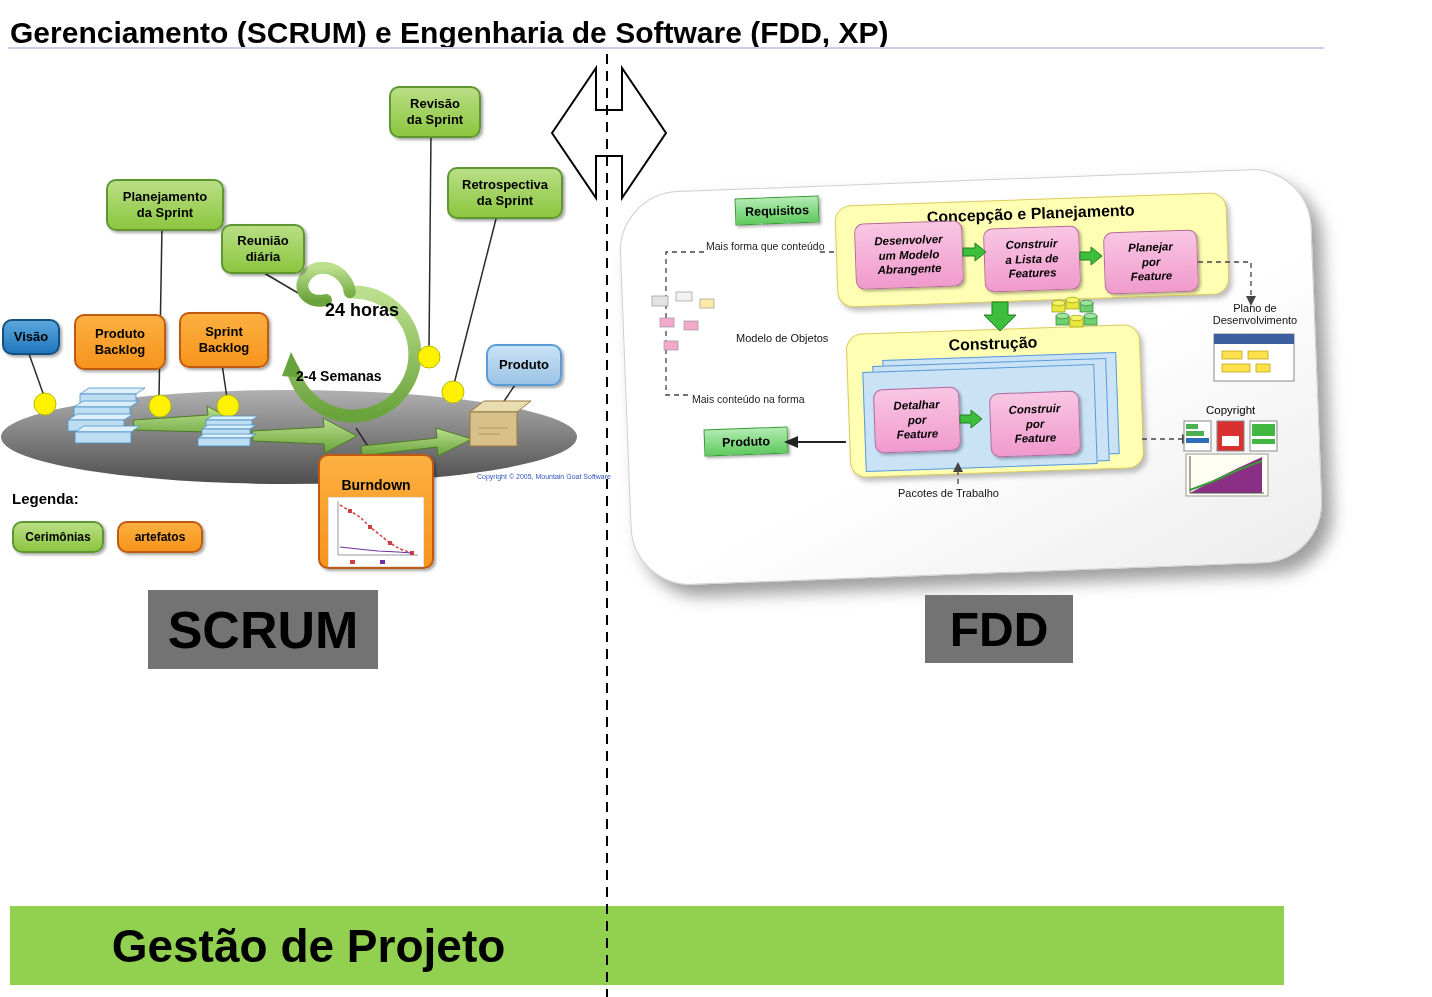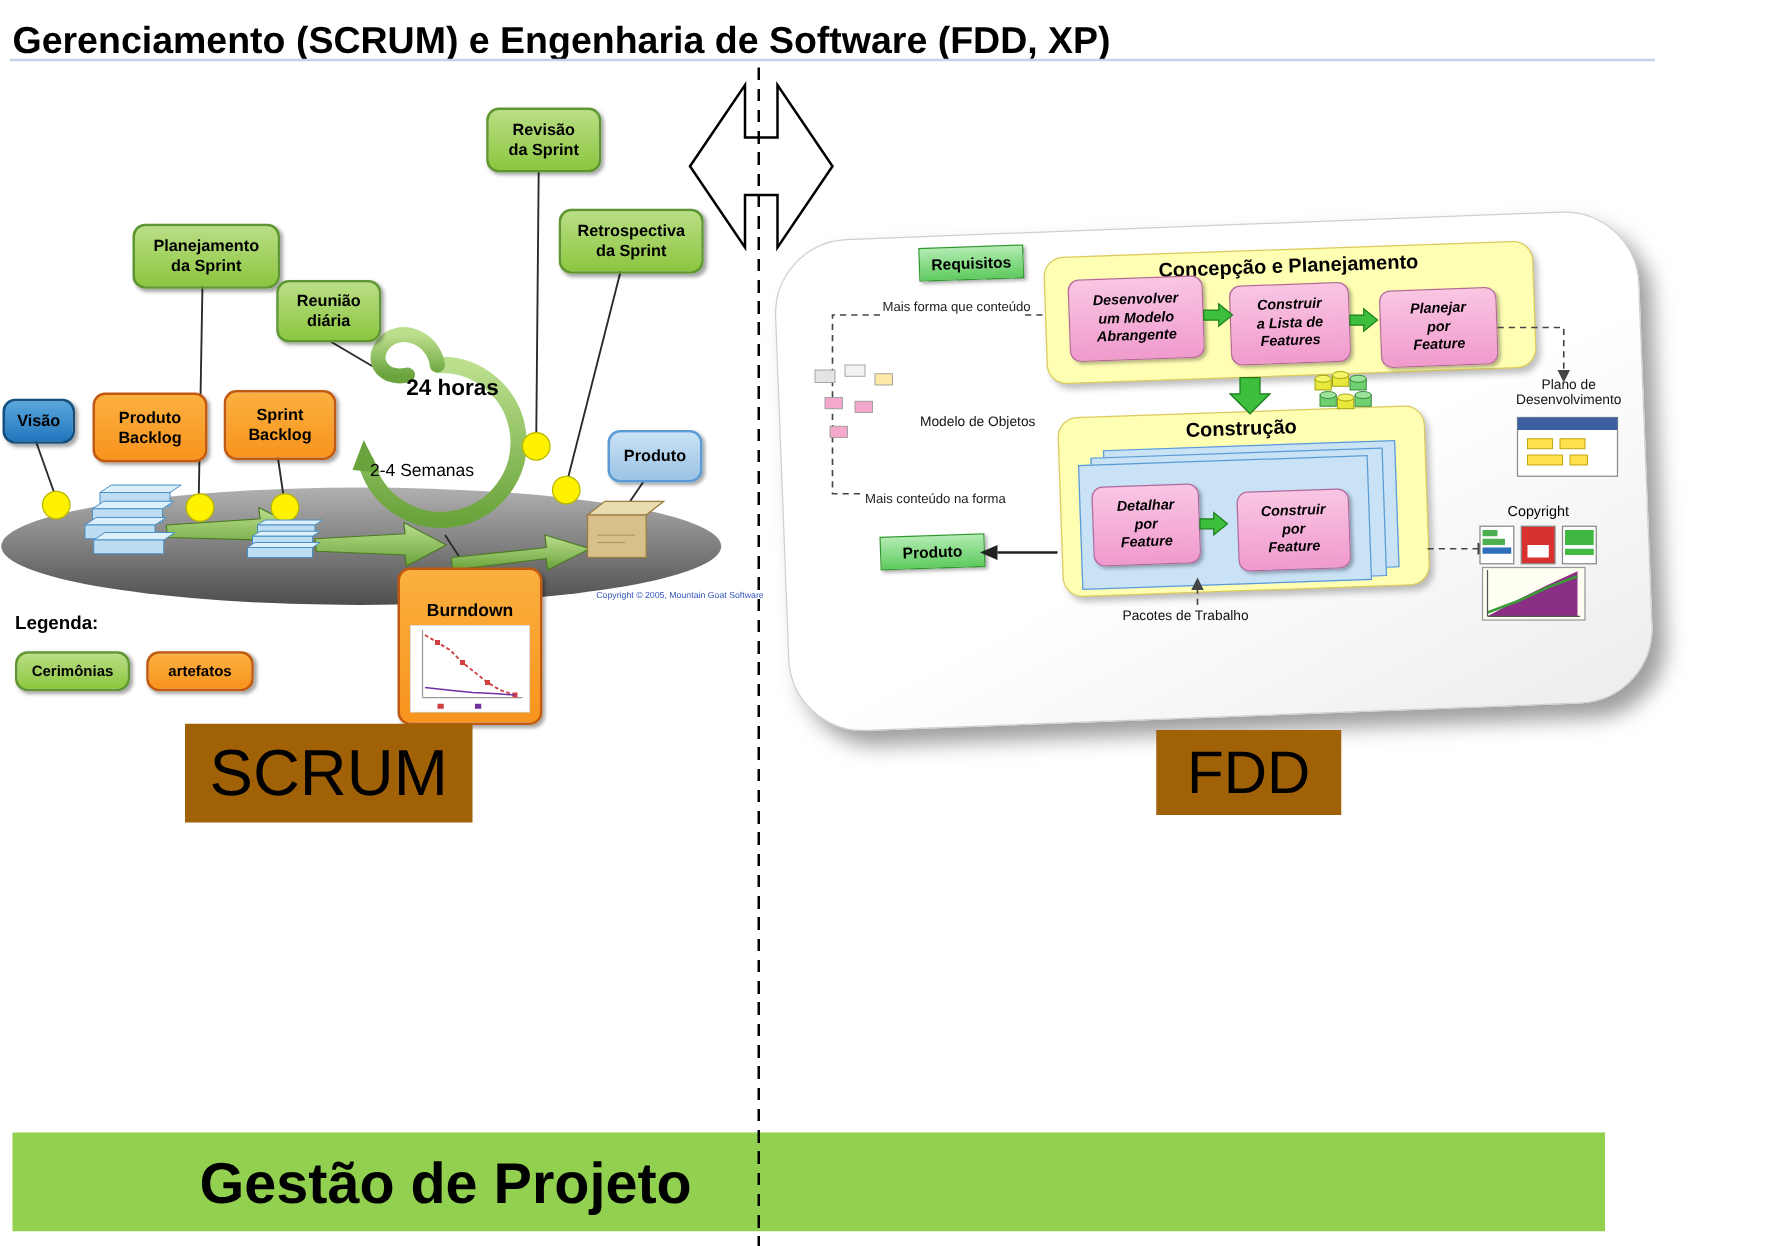--- a/index.html
+++ b/index.html
@@ -11,42 +11,42 @@
          background:repeating-linear-gradient(to bottom,#000 0 10px,transparent 10px 17px);}
   svg.bg{position:absolute;left:0;top:0;z-index:2;pointer-events:none;}
   svg.fg{position:absolute;left:0;top:0;z-index:6;pointer-events:none;}
   .box{position:absolute;display:flex;align-items:center;justify-content:center;text-align:center;
        font-weight:bold;white-space:pre-line;z-index:3;border-radius:10px;font-size:13px;line-height:1.25;
        box-shadow:2px 2px 3px rgba(0,0,0,.35);}
   .green{background:linear-gradient(180deg,#B9DE85,#8CC63F);border:2px solid #5E9732;}
   .orange{background:linear-gradient(180deg,#FBB040,#F7941D);border:2px solid #C05A10;}
   .blue{background:linear-gradient(180deg,#5AA7DD,#2176BC);border:2px solid #14507F;}
   .lblue{background:linear-gradient(180deg,#C9E2F5,#9CC3E5);border:2px solid #5B9BD5;}
-  .burndown{flex-direction:column;justify-content:center;padding-top:16px;font-size:14px;}
-  .biglabel{position:absolute;background:#a16207;display:flex;align-items:center;justify-content:center;
-            font-weight:normal;z-index:3;}
+  .burndown{flex-direction:column;justify-content:flex-end;padding-top:5px;font-size:14px;}
+  .biglabel{position:absolute;background:#737373;display:flex;align-items:center;justify-content:center;
+            font-weight:bold;z-index:3;margin-top:11px;}
   .ann{position:absolute;z-index:3;white-space:pre-line;}
   .fdd-panel{position:absolute;left:625px;top:180px;width:690px;height:392px;
              background:linear-gradient(155deg,#ffffff 55%,#ececec);border:1px solid #cfcfcf;
              border-radius:60px;box-shadow:10px 12px 16px rgba(80,80,80,.55);
              transform:rotate(-2.2deg);z-index:1;}
   .fdd-yellow{position:absolute;background:#FFFFB4;border:1px solid #DCCB5A;border-radius:16px;z-index:3;
               box-shadow:3px 4px 5px rgba(0,0,0,.25);font-weight:bold;text-align:center;transform:rotate(-2deg);}
   .fdd-yellow .ttl{display:block;padding-top:5px;font-size:16px;}
   .fdd-green{position:absolute;background:linear-gradient(180deg,#B2EBB2,#5FCB5F);border:1px solid #2F9A2F;
              display:flex;align-items:center;justify-content:center;font-weight:bold;font-size:12.5px;z-index:3;
              transform:rotate(-2deg);box-shadow:2px 2px 3px rgba(0,0,0,.3);}
   .fdd-pink{position:absolute;background:linear-gradient(180deg,#F9C6E3,#F09ACD);border:1px solid #B5679E;
             border-radius:9px;display:flex;align-items:center;justify-content:center;text-align:center;
             font-weight:bold;font-style:italic;font-size:11.5px;line-height:1.3;white-space:pre-line;z-index:5;
             transform:rotate(-2deg);box-shadow:2px 2px 3px rgba(0,0,0,.3);}
   .bpage{position:absolute;background:#C9E2F6;border:1px solid #5B9BD5;z-index:4;transform:rotate(-2deg);}
   .footer{position:absolute;left:10px;top:906px;width:1274px;height:79px;background:#92D050;z-index:3;}
   .footer-label{position:absolute;top:906px;height:79px;display:flex;align-items:center;justify-content:center;
-                font-weight:bold;font-size:46px;z-index:4;padding-left:48px;}
+                font-weight:bold;font-size:46px;z-index:4;}
   .small10{font-size:10.5px;color:#222;}
   .small11{font-size:11px;color:#111;}
   .copyright{font-size:7px;color:#3355BB;z-index:3;}
 </style>
 </head>
 <body>
 
 <div class="page">
 
   <div class="title">Gerenciamento (SCRUM) e Engenharia de Software (FDD, XP)</div>
@@ -157,21 +157,21 @@
         <rect x="60" y="44" width="4" height="4"></rect>
           <rect x="82" y="54" width="4" height="4"></rect>
       </g>
       <polyline points="12,50 30,52 50,54 70,55 84,56" fill="none" stroke="#7030A0" stroke-width="1.2"></polyline>
       <rect x="22" y="63" width="5" height="4" fill="#D04040"></rect>
         <rect x="52" y="63" width="5" height="4" fill="#7030A0"></rect>
     </svg>
   </div>
 
   <div class="ann" style="left:325px;top:300px;font-size:18px;font-weight:bold">24 horas</div>
-  <div class="ann" style="left:296px;top:368px;font-size:14px;font-weight:normal">2-4 Semanas</div>
+  <div class="ann" style="left:296px;top:368px;font-size:14px;font-weight:bold">2-4 Semanas</div>
   <div class="ann copyright" style="left:477px;top:473px">Copyright © 2005, Mountain Goat Software</div>
 
   <div class="ann" style="left:12px;top:490px;font-size:15px;font-weight:bold">Legenda:</div>
   <div class="box green" style="left:12px;top:521px;width:88px;height:28px;font-size:12px">Cerimônias</div>
   <div class="box orange" style="left:117px;top:521px;width:82px;height:28px;font-size:12px">artefatos</div>
 
   <div class="biglabel" style="left:148px;top:579px;width:230px;height:79px;font-size:52px">SCRUM</div>
   <div class="biglabel" style="left:925px;top:584px;width:148px;height:68px;font-size:48px">FDD</div>
 
   <div class="fdd-green" style="left:735px;top:197px;width:82px;height:25px">Requisitos</div>

